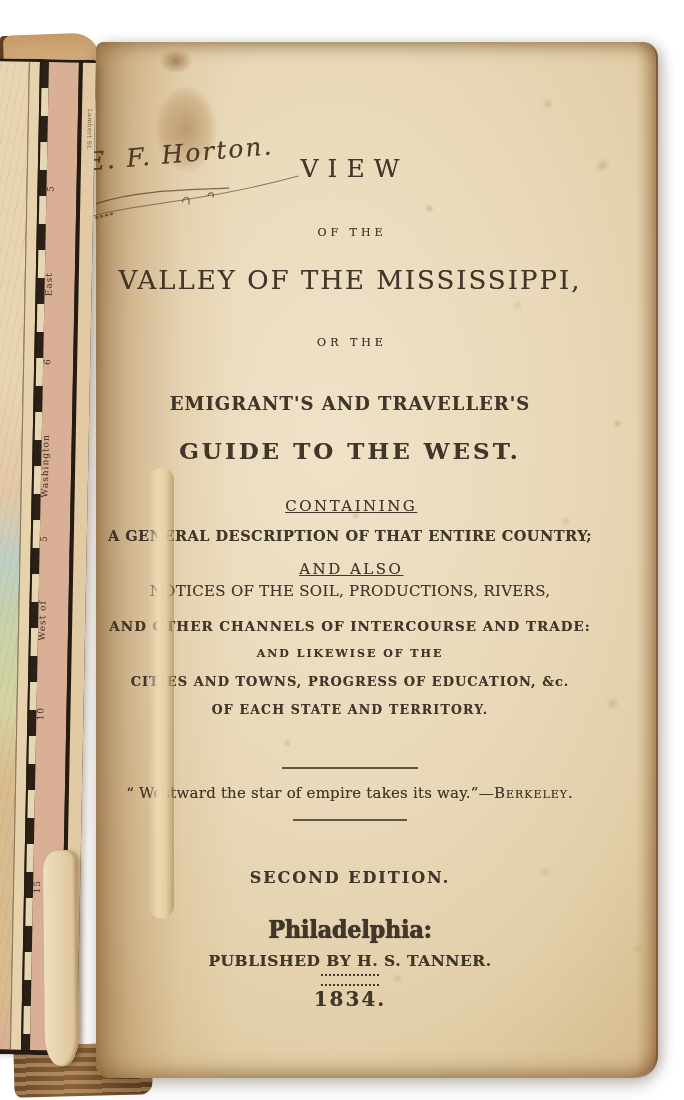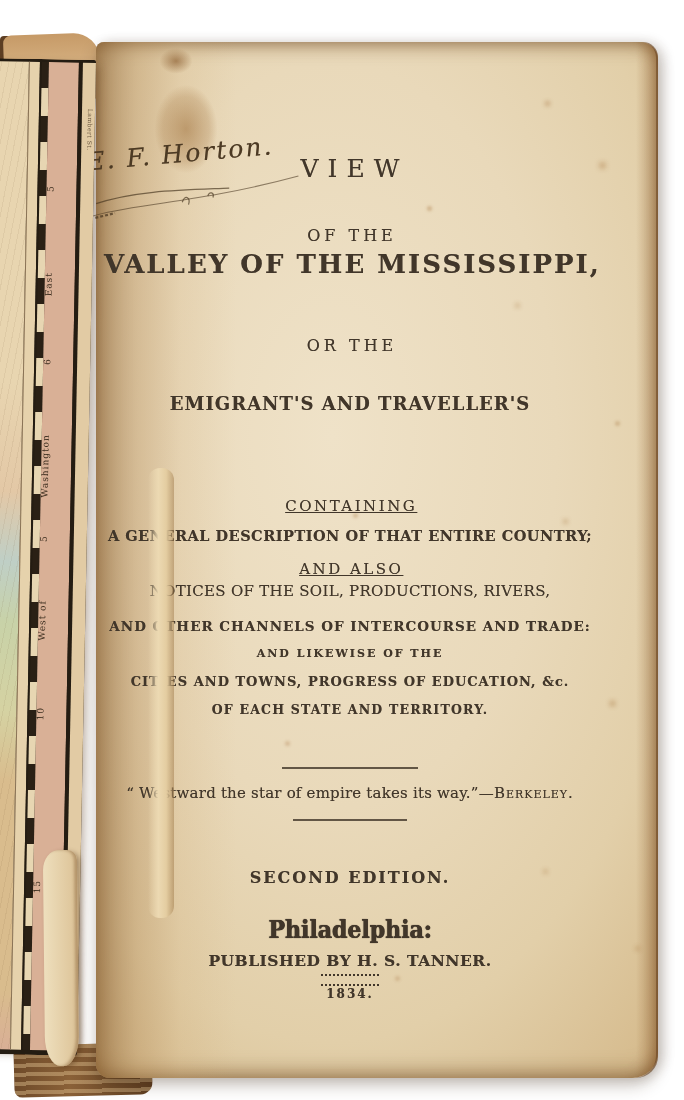--- a/index.html
+++ b/index.html
@@ -78,23 +78,23 @@
                    190px 700px 3px 1px rgba(160,105,50,.28),
                    448px 828px 4px 1px rgba(160,105,50,.3),
                    300px 935px 3px 1px rgba(160,105,50,.25),
                    540px 905px 4px 1px rgba(160,105,50,.3);}
 
   
   .text{position:absolute;left:8px;top:0;width:492px;height:100%;margin-top:36px;}
   .ln{position:absolute;left:0;right:0;text-align:center;color:#41362a;
       text-shadow:0 0 .5px rgba(65,54,42,.55);white-space:nowrap;}
   .t-view      {top:76px; font-size:25px;letter-spacing:9px;text-indent:9px;}
-  .t-small     {font-size:16px;letter-spacing:4px;text-indent:4px;}
+  .t-small     {font-size:11px;letter-spacing:4px;text-indent:4px;}
   .t-ofthe1    {top:148px;}
-  .t-valley    {top:171px;font-size:26px;font-weight:bold;letter-spacing:2px;}
+  .t-valley    {top:187px;font-size:26px;font-weight:normal;letter-spacing:2px;}
   .t-orthe     {top:258px;}
   .t-emig      {top:315px;font-size:18px;font-weight:bold;letter-spacing:1px;}
   .t-guide     {top:359px;font-size:23px;font-weight:bold;letter-spacing:3px;}
   .t-tiny      {font-size:15px;letter-spacing:2.5px;text-indent:2.5px;text-decoration:underline;}
   .t-containing{top:419px;}
   .t-general   {top:449px;font-size:14.5px;font-weight:bold;letter-spacing:.5px;}
   .t-andalso   {top:482px;}
   .t-notices   {top:504px;font-size:15px;letter-spacing:.3px;}
   .t-channels  {top:540px;font-size:13.5px;font-weight:bold;letter-spacing:1px;}
   .t-likewise  {top:569px;font-size:11px;font-weight:bold;letter-spacing:2px;}
@@ -106,21 +106,21 @@
   .rule2{top:741px;} .rule2>i{width:114px;}
   .t-epigraph  {top:706px;font-size:15px;letter-spacing:.2px;}
   .t-epigraph .attrib{font-variant:small-caps;letter-spacing:1px;}
   .t-edition   {top:790px;font-size:16px;font-weight:bold;letter-spacing:2px;}
   .t-phila     {top:839px;font-size:22px;font-weight:bold;letter-spacing:0;
                 transform:scaleY(1.06);text-shadow:.6px 0 #41362a,0 0 1px #41362a;}
   .t-publisher {top:873px;font-size:15.5px;font-weight:bold;letter-spacing:.5px;}
   .t-dots      {top:896px;}
   .t-dots>i{display:block;margin:0 auto;width:58px;height:8px;
             border-top:2px dotted #41362a;border-bottom:2px dotted #41362a;}
-  .t-year      {top:909px;font-size:12px;font-weight:bold;letter-spacing:2px;}
+  .t-year      {top:909px;font-size:20px;font-weight:bold;letter-spacing:2px;}
 
   
   .sig{position:absolute;left:-8px;top:94px;width:260px;transform:rotate(-5deg);z-index:5;}
   .sig-text{font-style:italic;font-size:25px;color:#4c3a24;letter-spacing:2px;
             text-shadow:0 0 .6px rgba(76,58,36,.5);white-space:nowrap;}
   .sig svg{display:block;margin-top:-6px;}
 </style>
 </head>
 <body>
 
@@ -169,20 +169,21 @@
         <path d="M92,40 c3,-8 9,-4 6,3 M118,36 c2,-5 7,-3 5,2" fill="none" stroke="#4c3a24" stroke-width="1.2" opacity=".7"></path>
       </svg>
     </div>
 
     <div class="text">
       <div class="ln t-view">VIEW</div>
       <div class="ln t-small t-ofthe1">OF THE</div>
       <div class="ln t-valley">VALLEY OF THE MISSISSIPPI,</div>
       <div class="ln t-small t-orthe">OR THE</div>
       <div class="ln t-emig">EMIGRANT'S AND TRAVELLER'S</div>
+      <div class="ln t-guide">GUIDE TO THE WEST.</div>
       <div class="ln t-tiny t-containing">CONTAINING</div>
       <div class="ln t-general">A GENERAL DESCRIPTION OF THAT ENTIRE COUNTRY;</div>
       <div class="ln t-tiny t-andalso">AND ALSO</div>
       <div class="ln t-notices">NOTICES OF THE SOIL, PRODUCTIONS, RIVERS,</div>
       <div class="ln t-channels">AND OTHER CHANNELS OF INTERCOURSE AND TRADE:</div>
       <div class="ln t-likewise">AND LIKEWISE OF THE</div>
       <div class="ln t-cities">CITIES AND TOWNS, PROGRESS OF EDUCATION, &amp;c.</div>
       <div class="ln t-eachstate">OF EACH STATE AND TERRITORY.</div>
 
       <div class="rule rule1">

